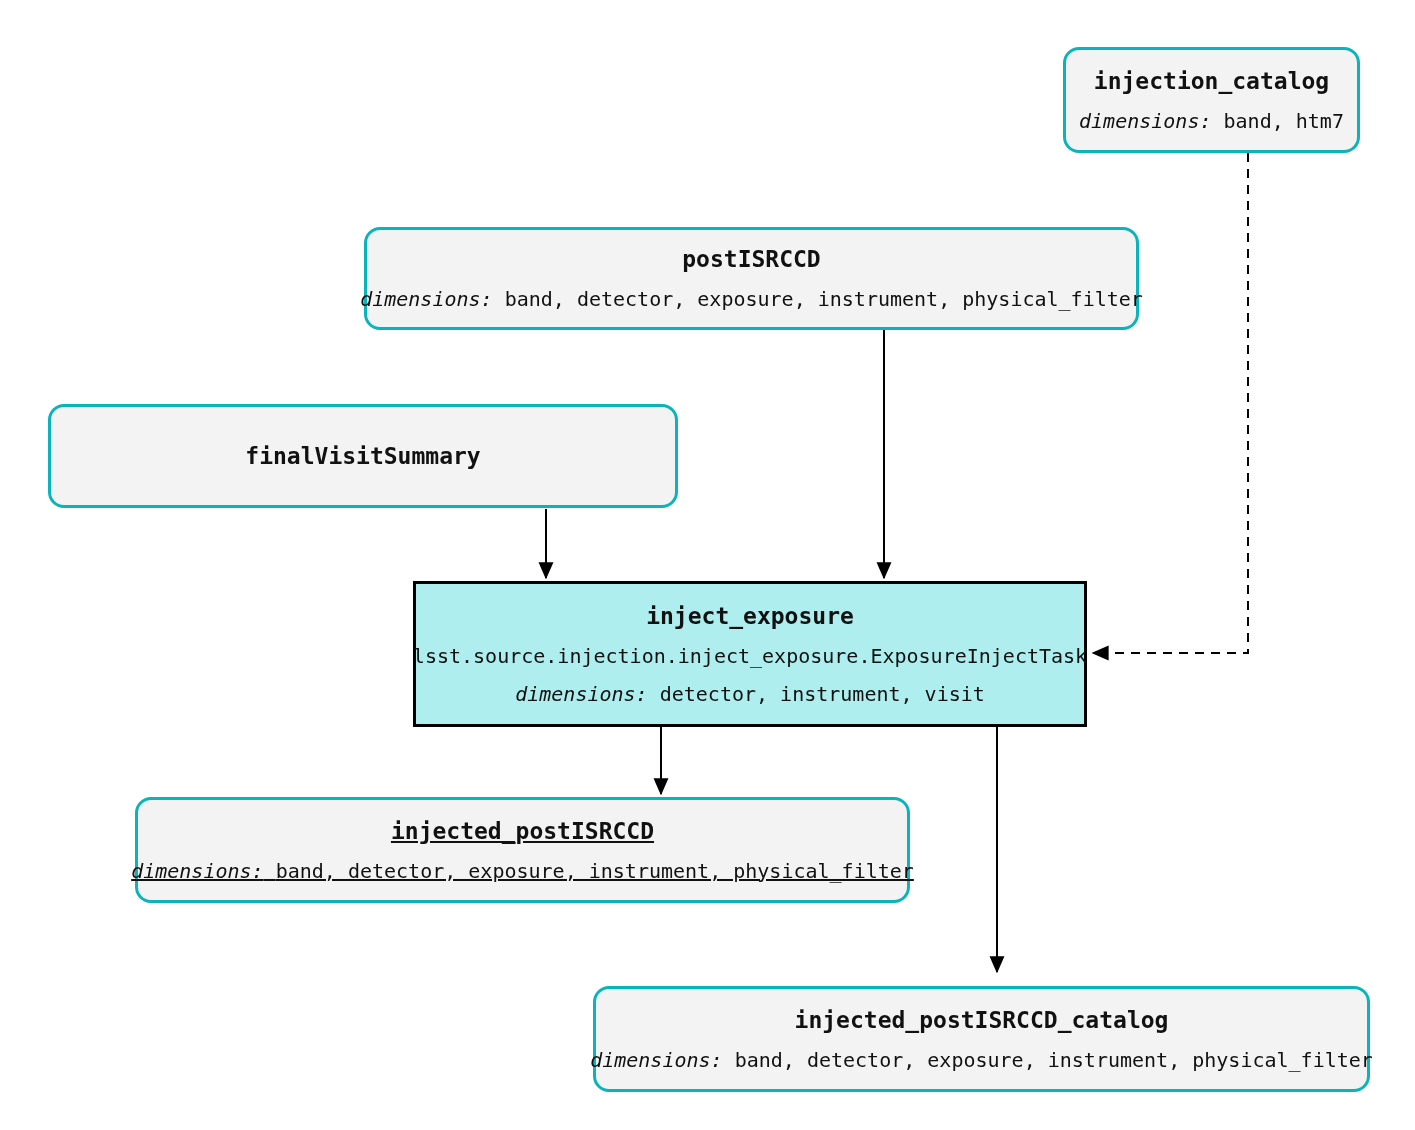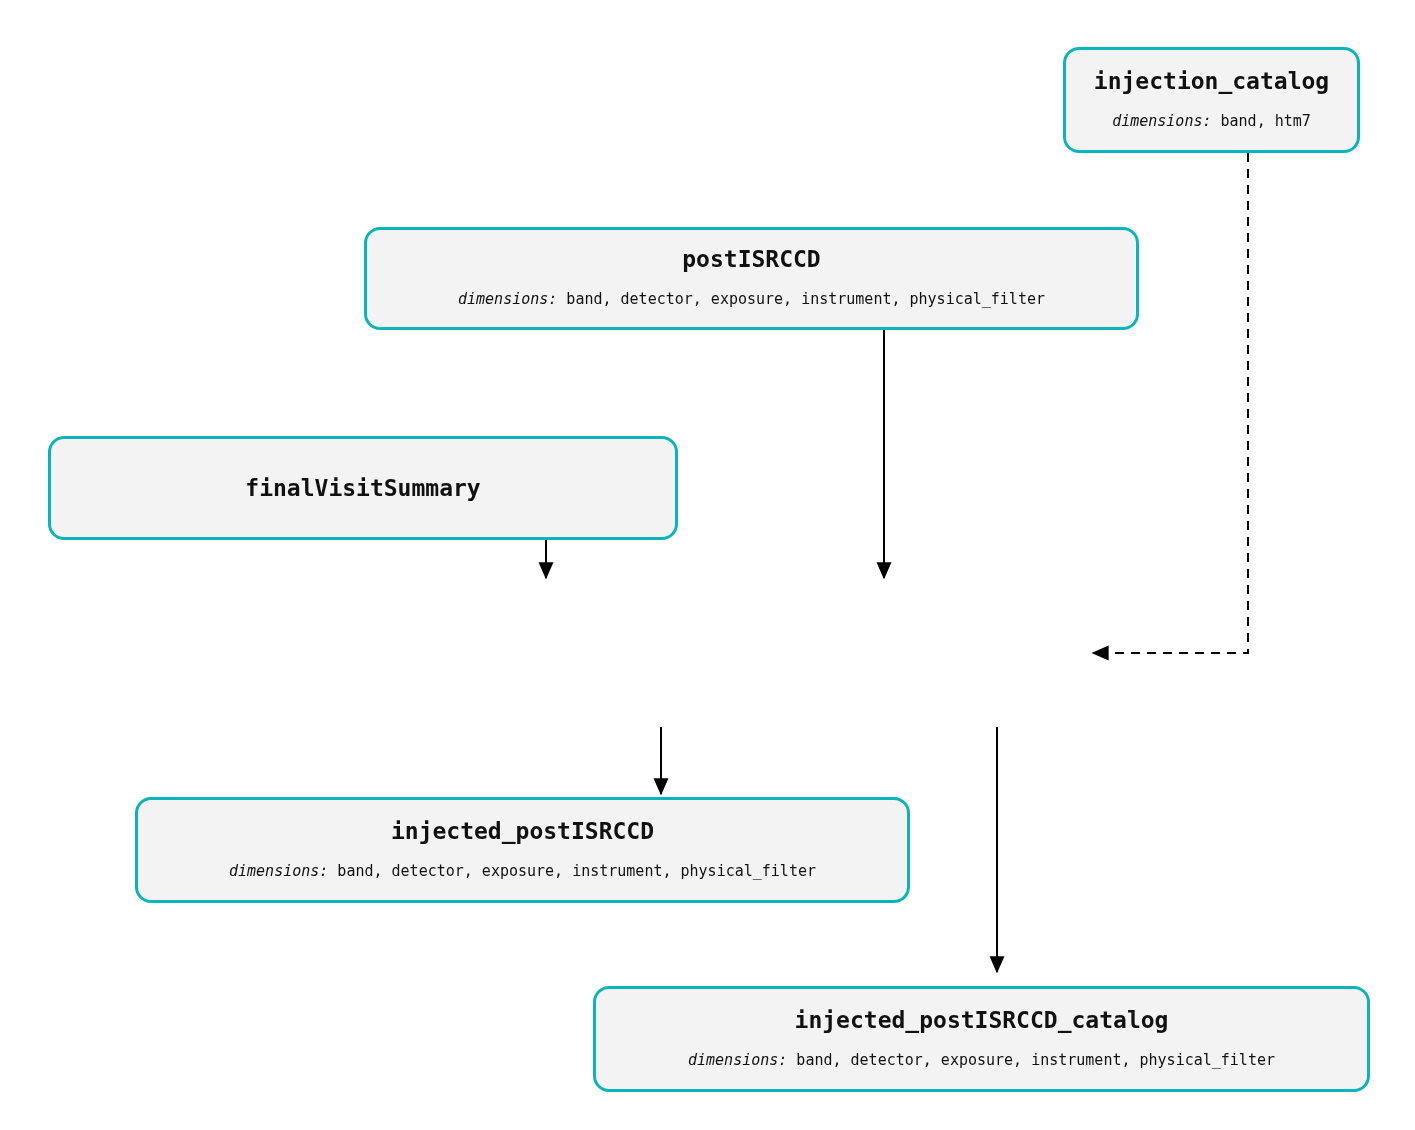--- a/index.html
+++ b/index.html
@@ -41,21 +41,21 @@
     border: 3px solid #000000;
     border-radius: 0;
   }
   .node-title {
     font-weight: bold;
     font-size: 23px;
     line-height: 27px;
     white-space: nowrap;
   }
   .node-line {
-    font-size: 15px;
+    font-size: 20px;
     line-height: 23px;
     white-space: nowrap;
   }
   .dim-label { font-style: italic; }
 </style>
 </head>
 <body>
 
 <div class="canvas">
 
@@ -81,26 +81,34 @@
   </div>
 
   <div class="node dataset" style="left:364px; top:227px; width:775px; height:103px;">
     <div class="node-title">postISRCCD</div>
     <div class="node-line">
       <span class="dim-label">dimensions:</span>
       <span>band, detector, exposure, instrument, physical_filter</span>
     </div>
   </div>
 
-  <div class="node dataset" style="left:48px; top:404px; width:630px; height:104px;margin-top:32px;">
+  <div class="node dataset" style="left:48px; top:404px; width:630px; height:104px;">
     <div class="node-title">finalVisitSummary</div>
   </div>
 
+  <div class="node task" style="left:413px; top:581px; width:674px; height:146px;">
+    <div class="node-title">inject_exposure</div>
+    <div class="node-line">lsst.source.injection.inject_exposure.ExposureInjectTask</div>
+    <div class="node-line">
+      <span class="dim-label">dimensions:</span>
+      <span>detector, instrument, visit</span>
+    </div>
+  </div>
 
-  <div class="node dataset" style="left:135px; top:797px; width:775px; height:106px;">
+  <div class="node dataset" style="left:135px; top:797px; width:775px; height:106px;text-decoration:underline;">
     <div class="node-title">injected_postISRCCD</div>
     <div class="node-line">
       <span class="dim-label">dimensions:</span>
       <span>band, detector, exposure, instrument, physical_filter</span>
     </div>
   </div>
 
   <div class="node dataset" style="left:593px; top:986px; width:777px; height:106px;">
     <div class="node-title">injected_postISRCCD_catalog</div>
     <div class="node-line">

